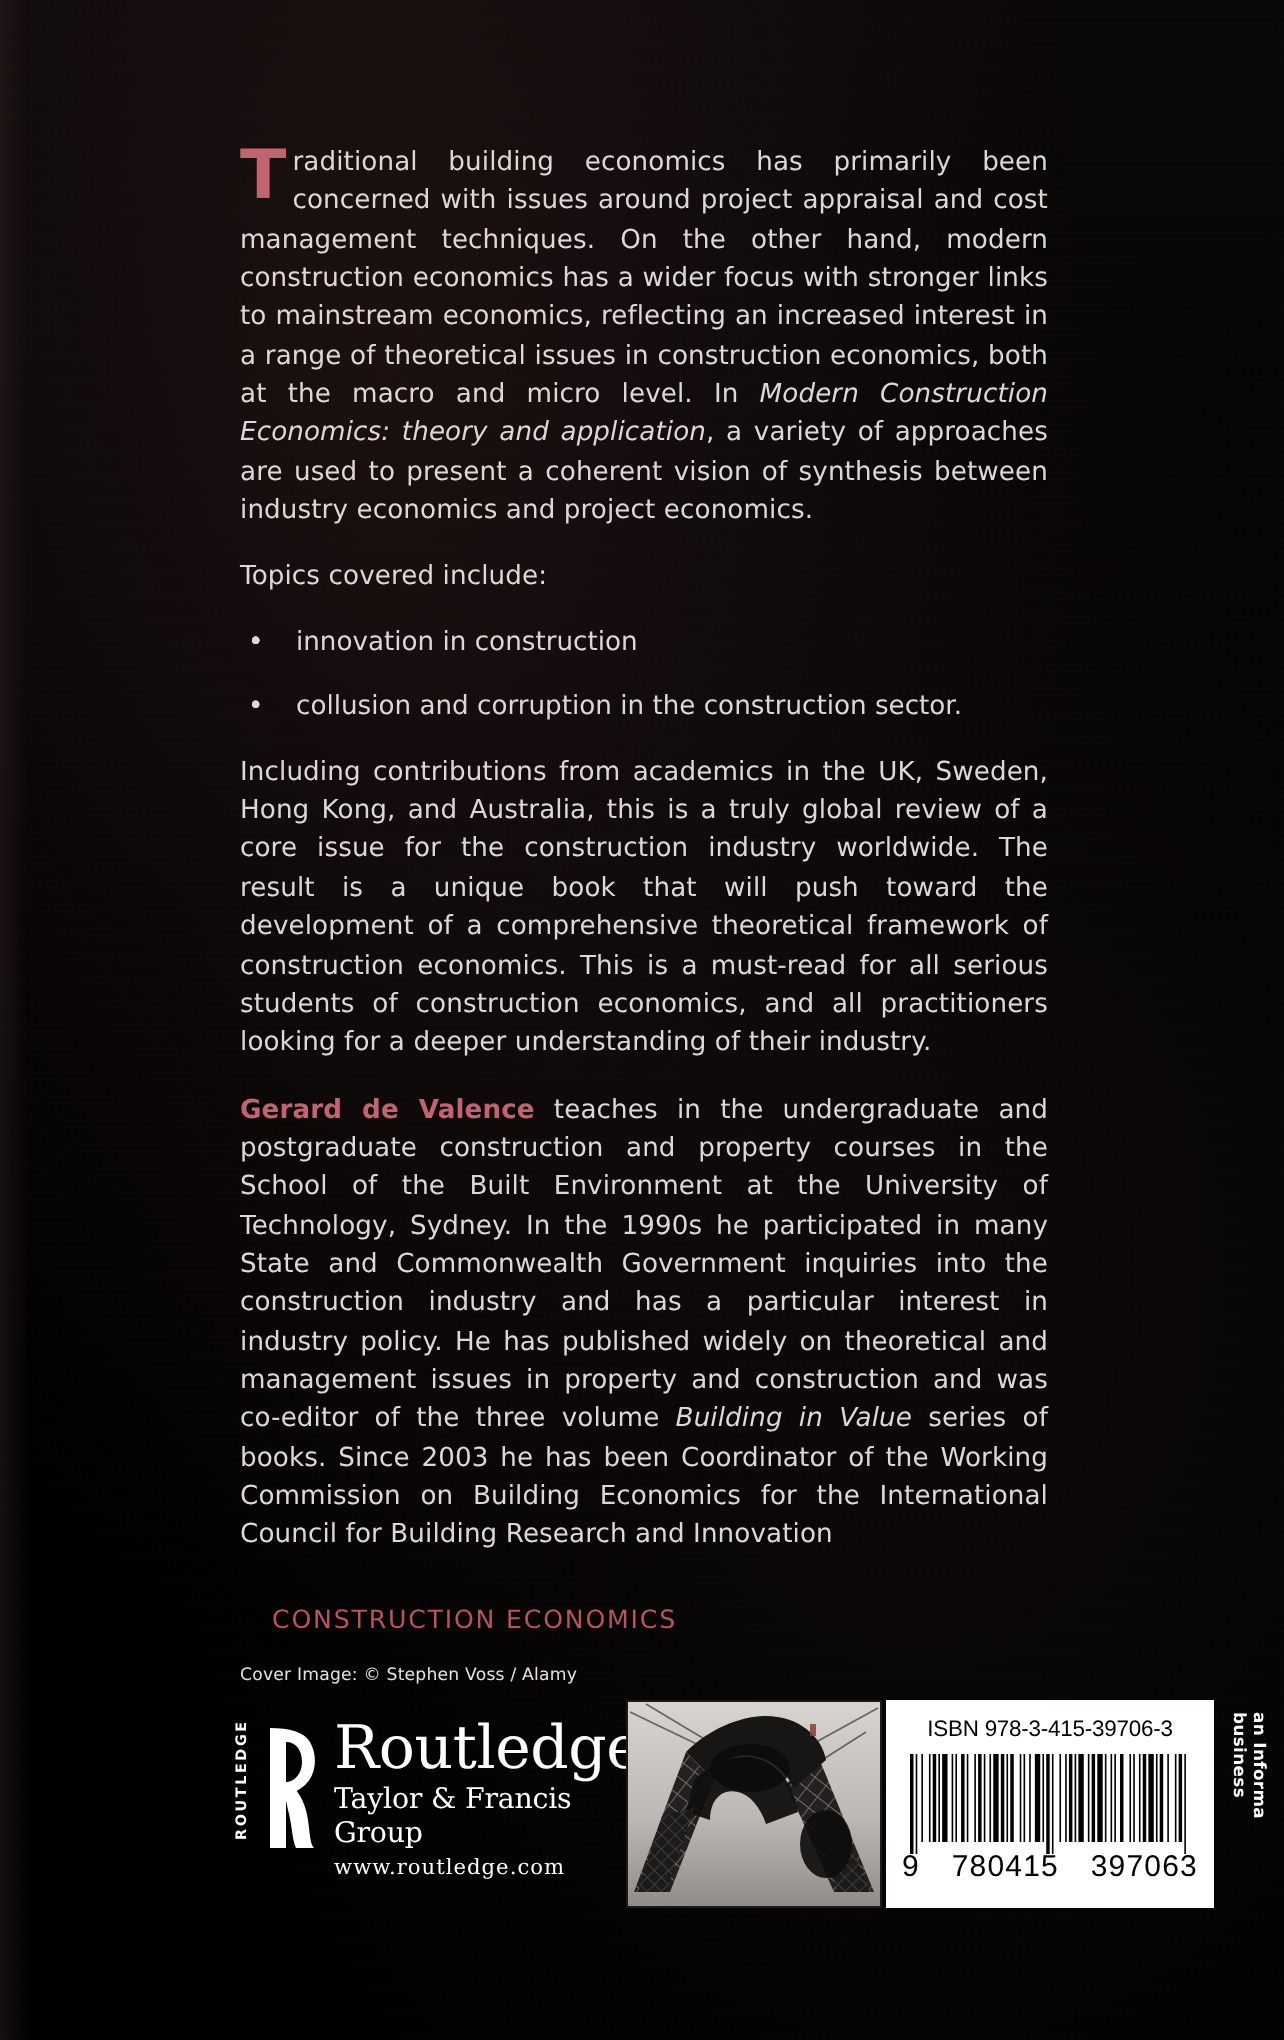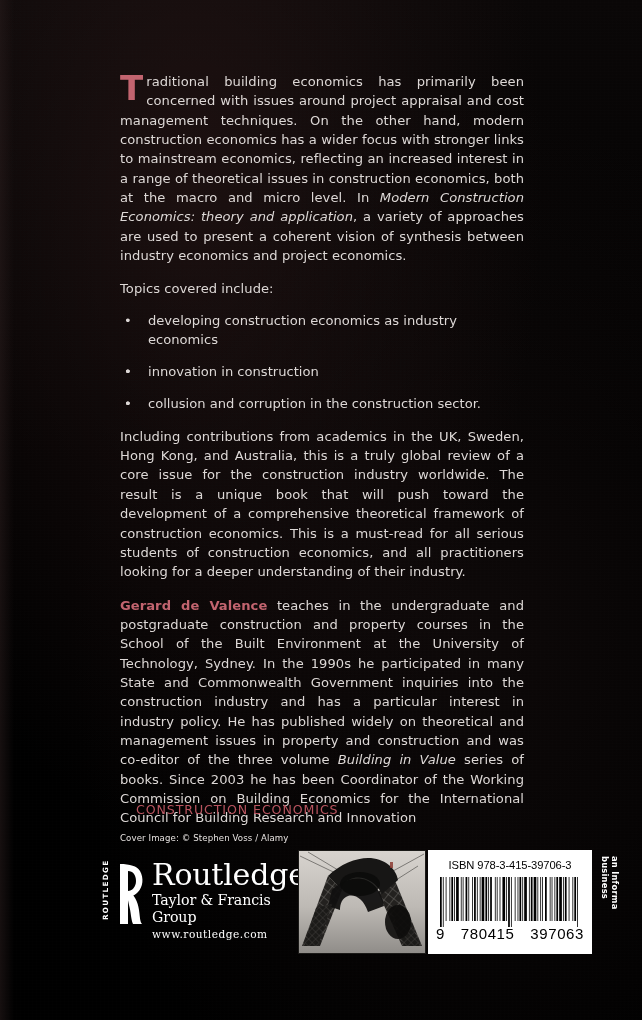--- a/index.html
+++ b/index.html
@@ -120,21 +120,21 @@
     color: #e6e2e0;
     font-size: 8.6px;
     font-weight: 400;
     letter-spacing: 0.1px;
     margin: 4px 0 0 0;
   }
 
   
   #bottom {
     position: absolute;
-    left: 0;
+    left: 15px;
     top: 846px;
     width: 512px;
     height: 112px;
   }
 
   
   #routledge-logo {
     position: absolute;
     left: 100px;
     top: 12px;
@@ -272,21 +272,20 @@
 
     <p class="para">
       <span class="dropcap">T</span><span>raditional building economics has primarily been concerned with issues around project appraisal and cost management techniques. On the other hand, modern construction economics has a wider focus with stronger links to mainstream economics, reflecting an increased interest in a range of theoretical issues in construction economics, both at the macro and micro level. In </span><span class="it">Modern Construction Economics: theory and application</span><span>, a variety of approaches are used to present a coherent vision of synthesis between industry economics and project economics.</span>
     </p>
 
     <p class="para tight">Topics covered include:</p>
 
     <ul class="topics">
       <li>
         <span class="bullet">•</span>
-        <span>developing construction economics as industry economics</span>
       </li>
       <li>
         <span class="bullet">•</span>
       </li>
       <li>
         <span class="bullet">•</span>
         <span>innovation in construction</span>
       </li>
       <li>
         <span class="bullet">•</span>

